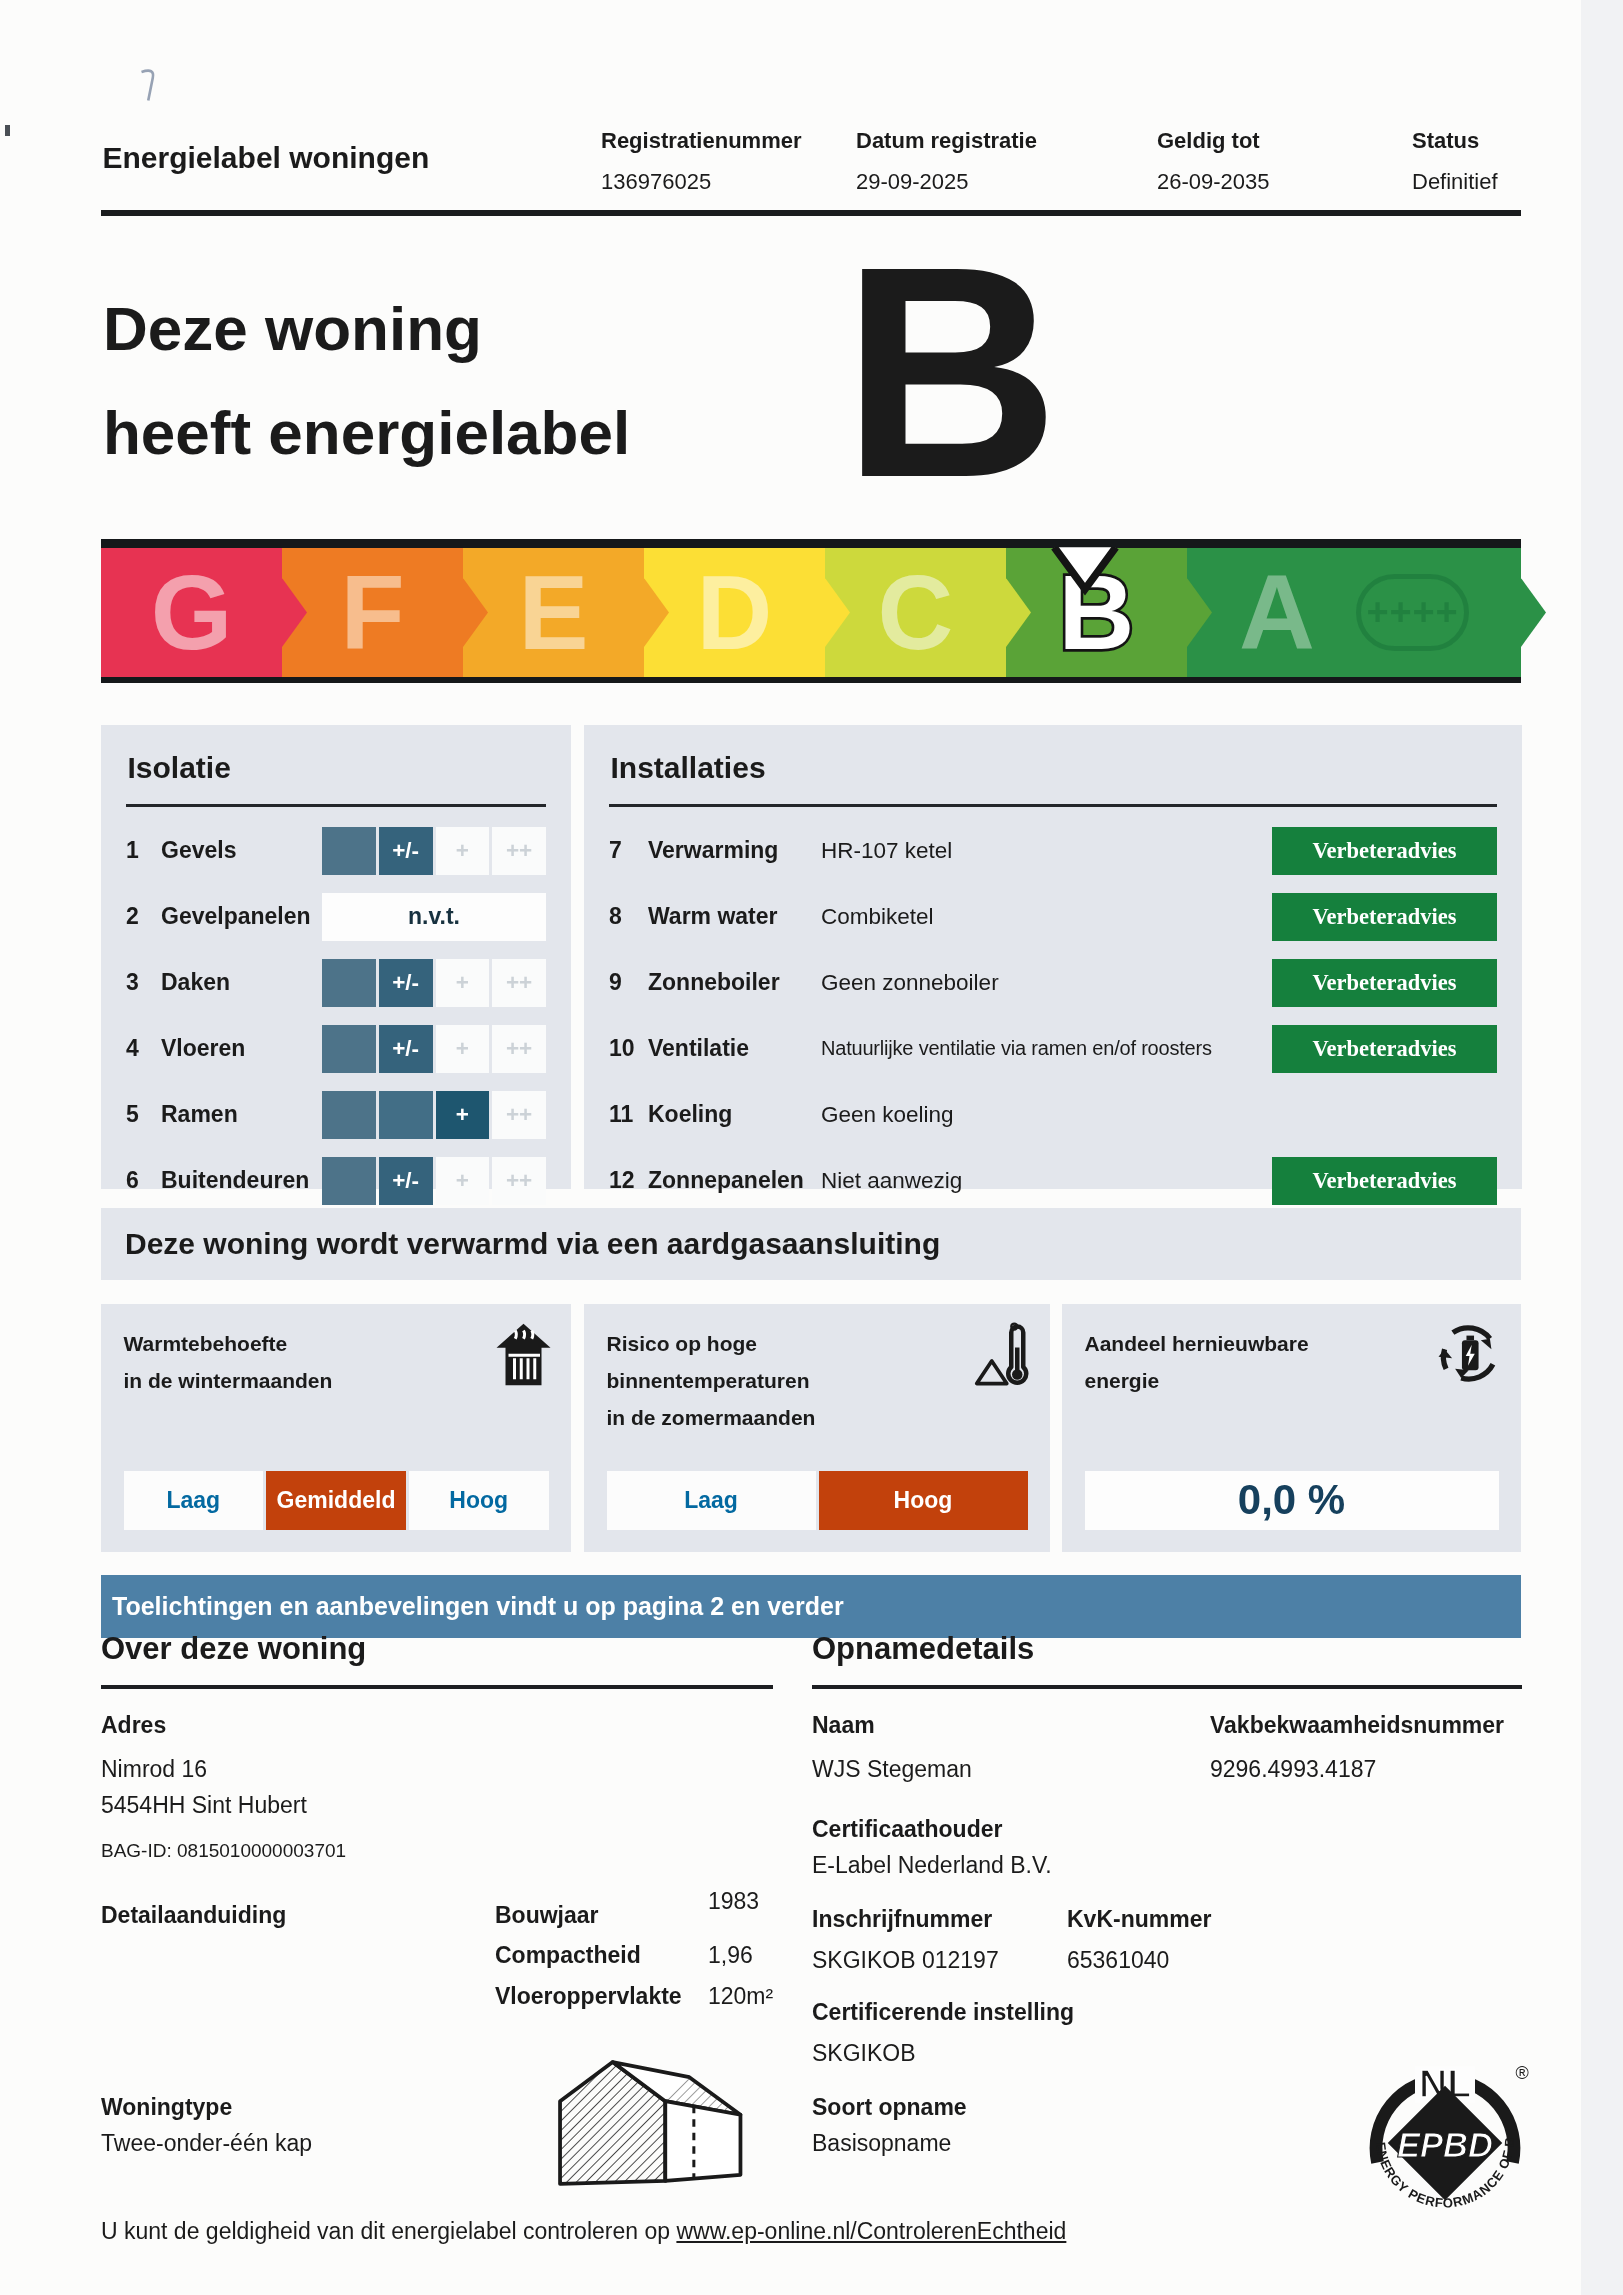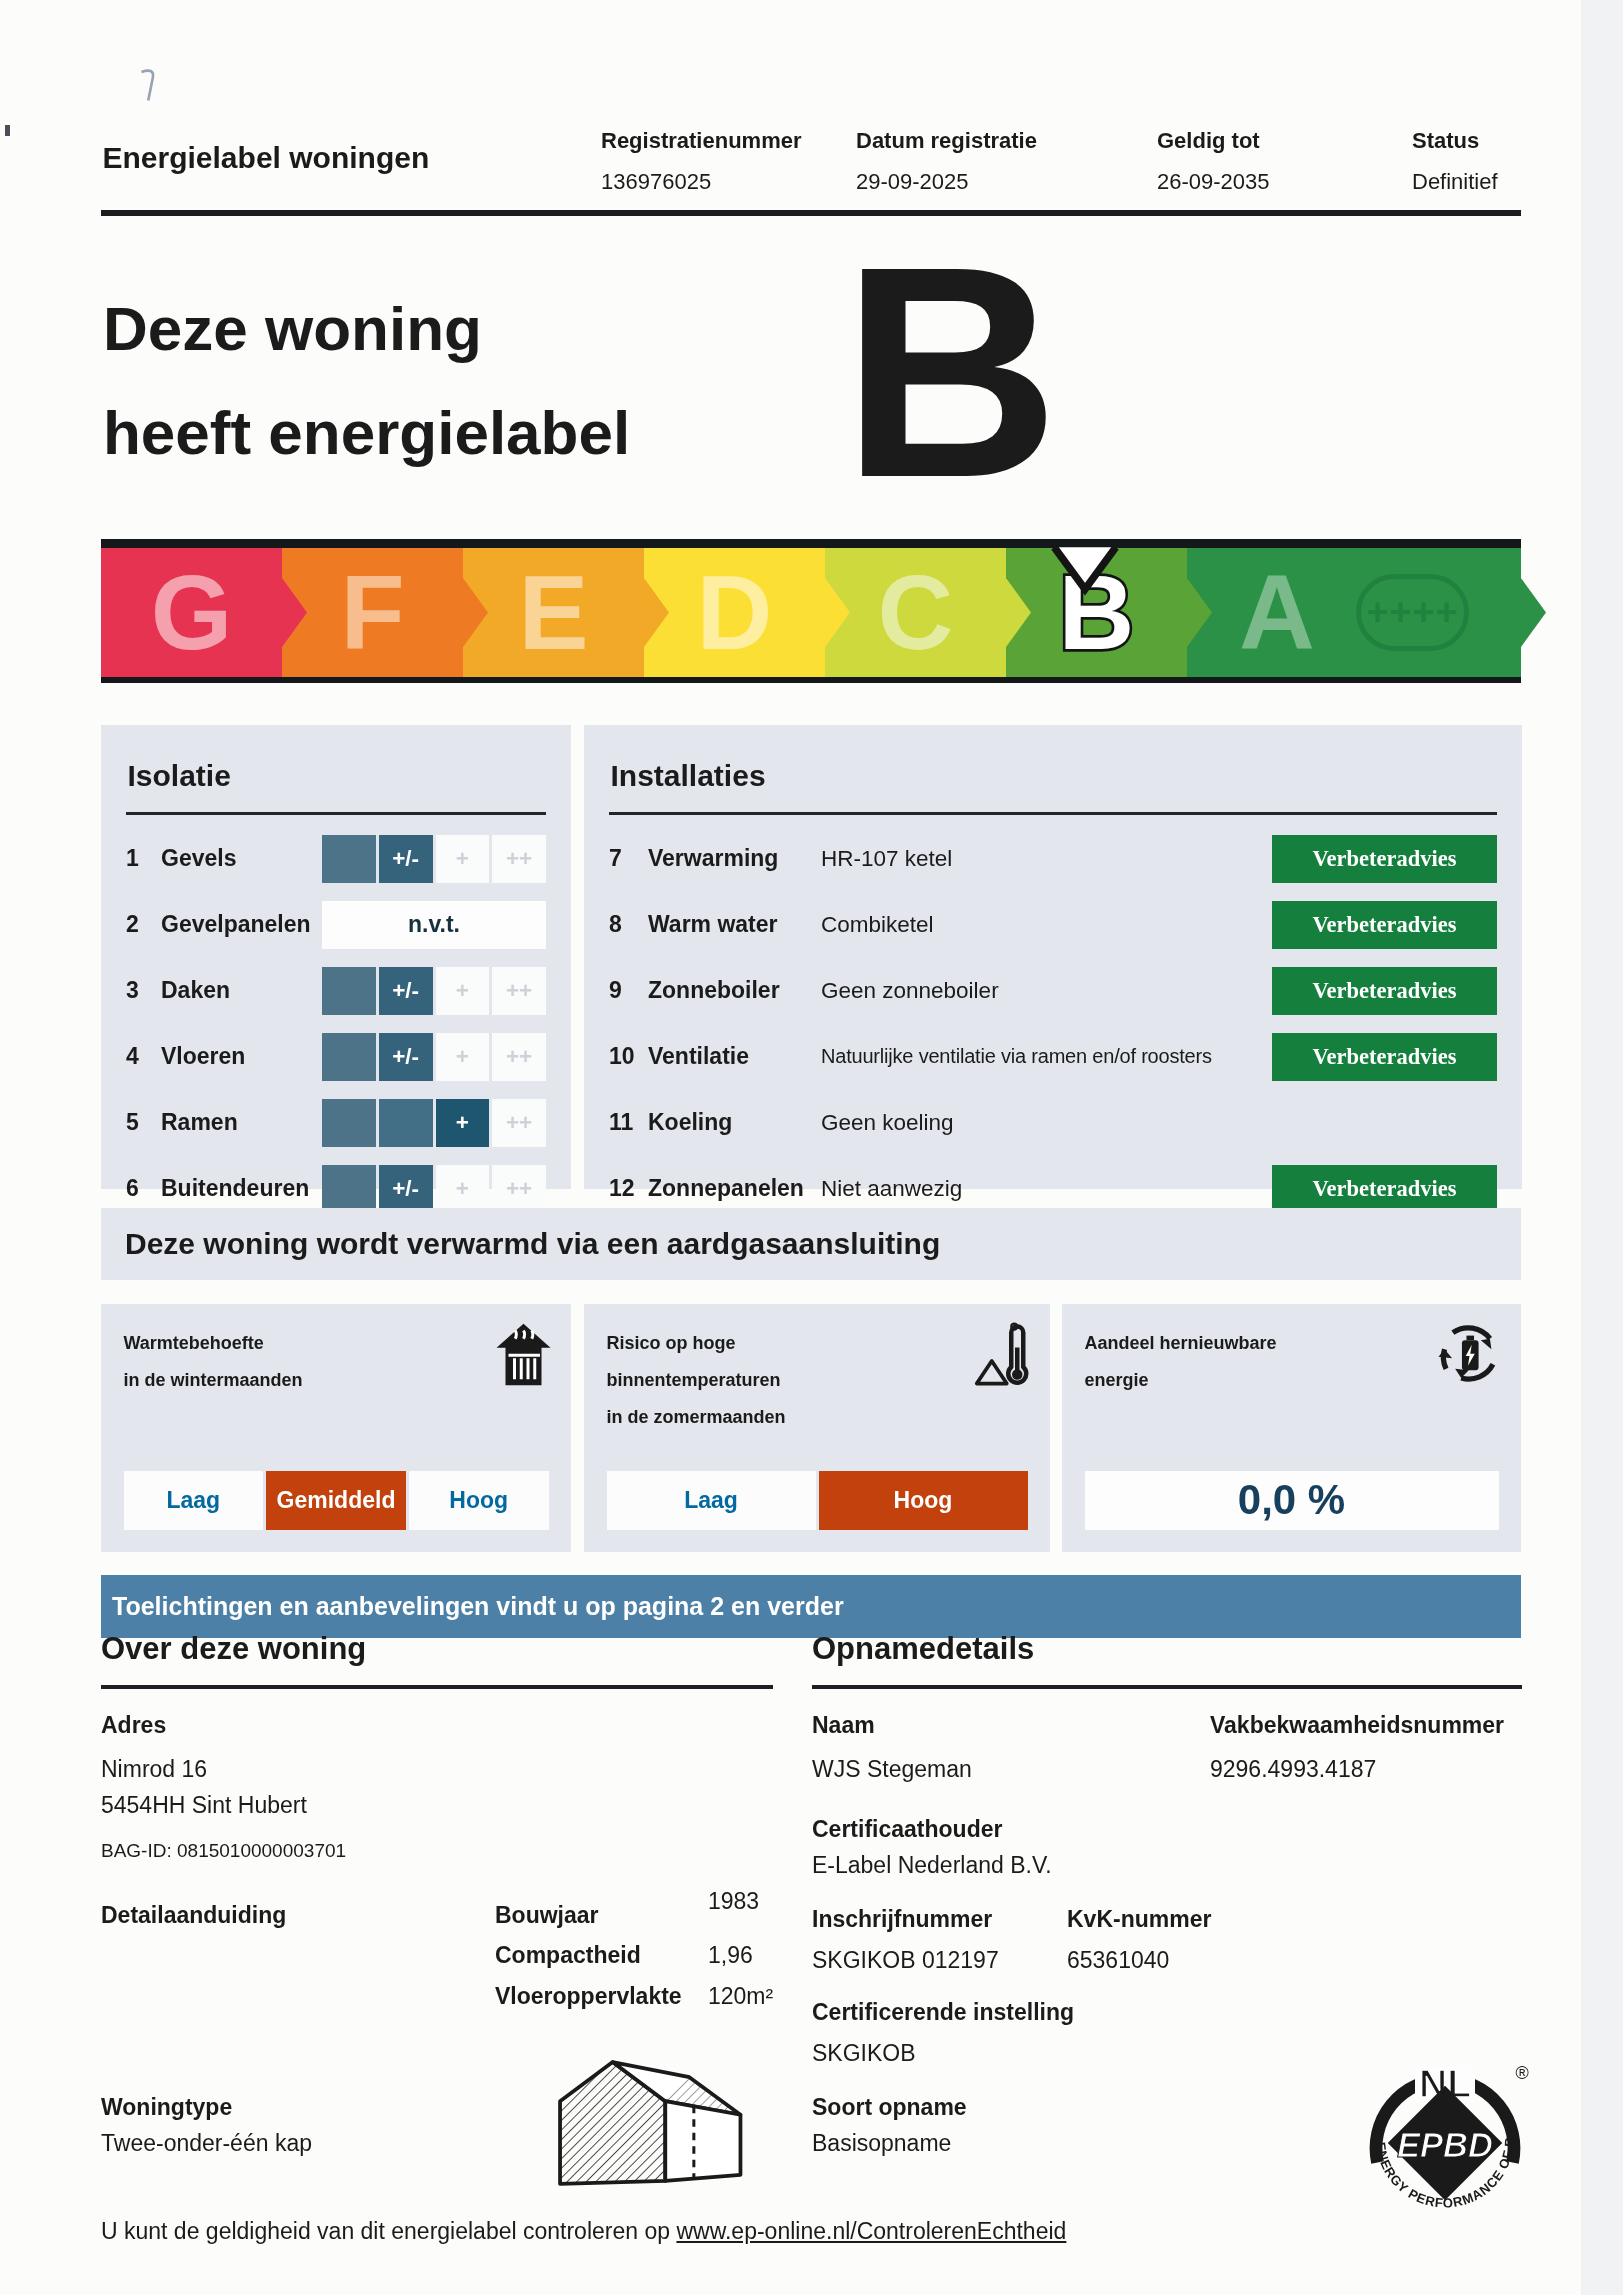--- a/index.html
+++ b/index.html
@@ -32,21 +32,21 @@
       transform:translateY(-50%);width:25px;height:69px;background:inherit;
       clip-path:polygon(0 0,100% 50%,0 100%);z-index:3;}
   .seg.selected .ltr{color:#fff;-webkit-text-stroke:5.3px #141414;paint-order:stroke fill;}
   .plus-badge{width:113px;height:77px;border:5.3px solid #1f7e3e;border-radius:42px;
       display:flex;align-items:center;justify-content:center;font-size:38px;font-weight:bold;
       color:#1f7e3e;letter-spacing:0.8px;opacity:.8;box-sizing:border-box;}
   .scale-bottombar{height:6px;background:#15181a;}
   #scale-notch{position:absolute;left:948px;top:-1.5px;z-index:6;}
 
   
-  .panel{position:absolute;top:725px;height:464px;background:#e3e6ec;box-sizing:border-box;padding:8px 25px;}
+  .panel{position:absolute;top:725px;height:464px;background:#e3e6ec;box-sizing:border-box;padding:0 25px;}
   #isolatie{left:101px;width:470px;}
   #installaties{left:584px;width:938px;}
   .panel h2{font-size:30px;font-weight:bold;margin:25.5px 0 0 1.5px;}
   .panel .hrule{height:3px;background:#23262a;margin-top:19.5px;}
   .rows{margin-top:10.5px;}
   .iso-row,.inst-row{display:flex;align-items:center;height:66px;}
   .num{width:35px;font-size:23px;font-weight:bold;flex:none;}
   .lbl{font-size:23px;font-weight:bold;flex:none;}
   .rating{display:flex;gap:3px;width:224px;margin-left:auto;flex:none;}
   .cell{flex:1;height:48px;display:flex;align-items:center;justify-content:center;
@@ -69,21 +69,21 @@
   
   #heatbanner{position:absolute;left:101px;top:1208px;width:1420px;height:72px;background:#e3e6ec;
       display:flex;align-items:center;padding-left:24px;box-sizing:border-box;
       font-size:30px;font-weight:bold;}
 
   
   .ibox{position:absolute;top:1304px;height:248px;background:#e3e6ec;box-sizing:border-box;padding:21px 22.5px;}
   #box1{left:101px;width:470px;}
   #box2{left:584px;width:466px;}
   #box3{left:1062px;width:459px;}
-  .ibox h3{font-size:18px;line-height:37px;font-weight:bold;margin:0;}
+  .ibox h3{font-size:21px;line-height:37px;font-weight:bold;margin:0;}
   .ibox .icon{position:absolute;top:18px;right:19.5px;}
   .selector{position:absolute;left:22.5px;right:22.5px;bottom:22.5px;display:flex;gap:3px;height:59px;}
   .opt{flex:1;display:flex;align-items:center;justify-content:center;font-size:23px;
        font-weight:bold;background:#fcfcfc;color:#0369a1;}
   .opt.sel{background:#c2410c;color:#fff;text-align:center;}
   .value-box{position:absolute;left:22.5px;right:22.5px;bottom:22.5px;height:59px;background:#fdfdfd;
        display:flex;align-items:center;justify-content:center;font-size:42px;font-weight:bold;color:#16405d;}
 
   
   #notebanner{position:absolute;left:101px;top:1575px;width:1420px;height:63px;background:#4d80a6;

